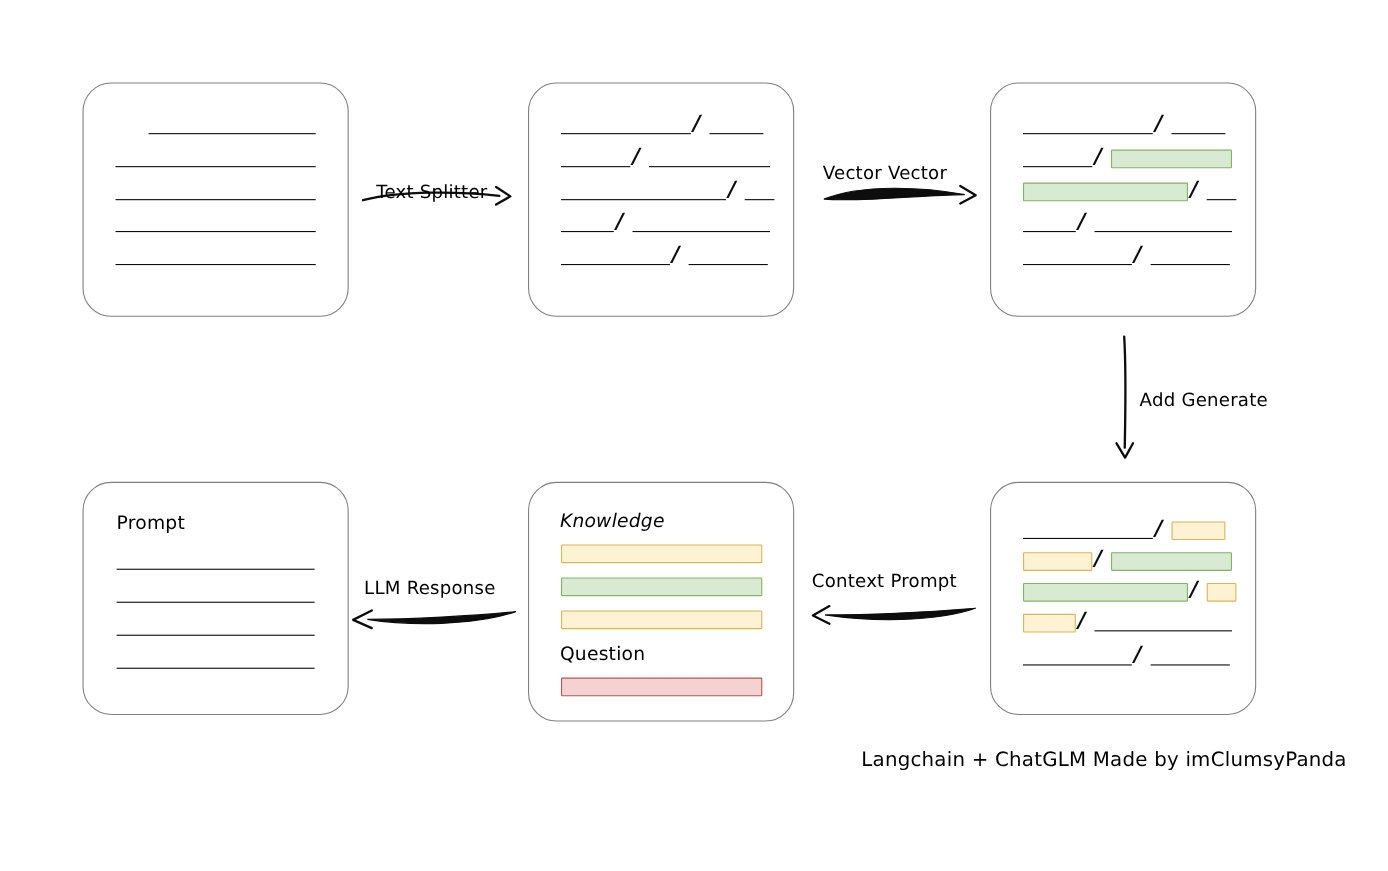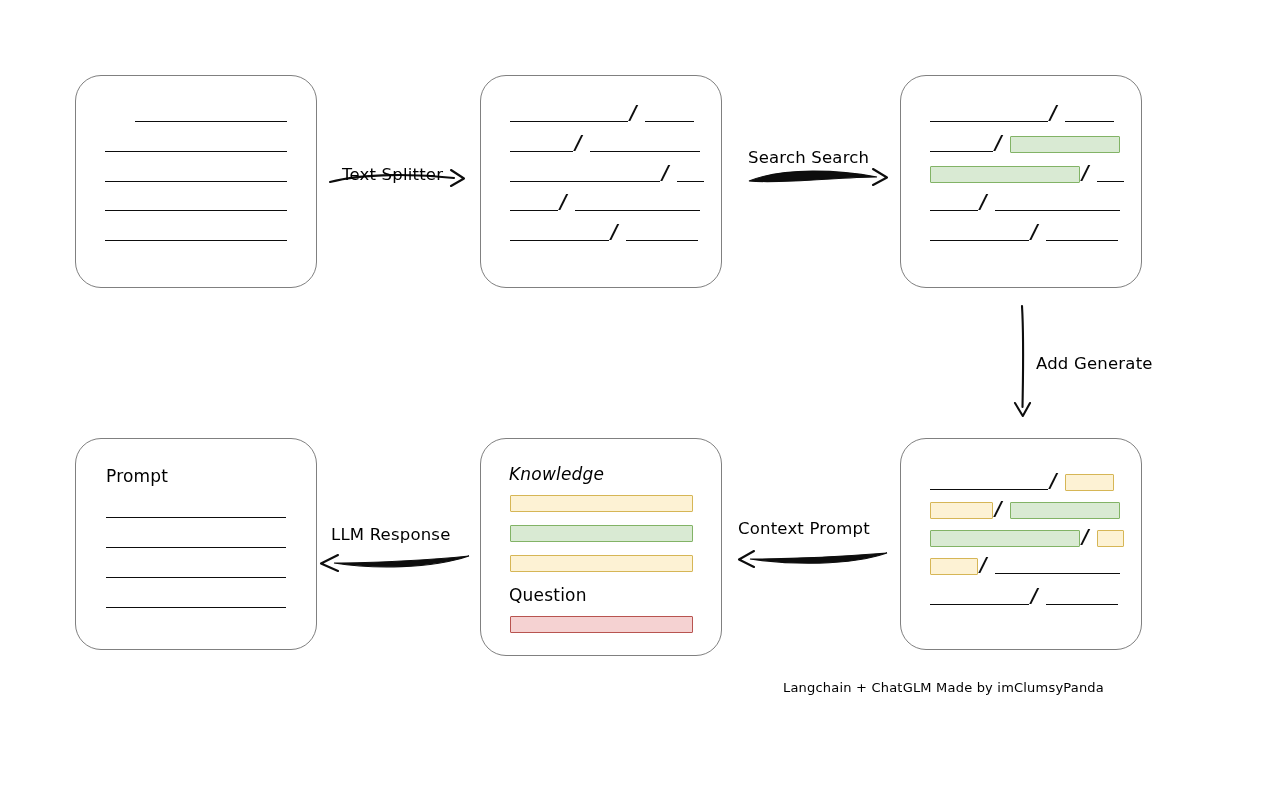--- a/index.html
+++ b/index.html
@@ -62,21 +62,21 @@
   .chip.red    { background: #f5d2d2; border-color: #b85450; }
   .arrow-label {
     position: absolute;
     font-size: 16.5px;
     letter-spacing: 0.2px;
     color: #000000;
     white-space: nowrap;
   }
   .credit {
     position: absolute;
-    font-size: 13px;
+    font-size: 18px;
     letter-spacing: 0.2px;
     color: #000000;
     white-space: nowrap;
   }
   svg.arrow { position: absolute; overflow: visible; }
 </style>
 </head>
 <body>
 
 <div id="canvas"></div>
@@ -169,21 +169,21 @@
 <svg class="arrow" style="left:330px; top:160px;" width="135" height="34" viewBox="0 0 135 34">
   <path d="M0,22 C34,13 88,14 124,18" fill="none" stroke="#0d0d0d" stroke-width="2.1" stroke-linecap="round"></path>
   <path d="M121,10 L134,18.5 L121,26" fill="none" stroke="#0d0d0d" stroke-width="2.1" stroke-linejoin="round" stroke-linecap="round"></path>
 </svg>
 <div class="arrow-label" style="left:342px; top:165px;">Text Splitter</div>
 
 <svg class="arrow" style="left:748px; top:160px;" width="140" height="34" viewBox="0 0 140 34">
   <path d="M1,21 C36,7 92,10 129,17 C92,17 36,24 1,21 Z" fill="#0d0d0d" stroke="#0d0d0d" stroke-width="1.1"></path>
   <path d="M125,9 L139,17.5 L125,25" fill="none" stroke="#0d0d0d" stroke-width="2.1" stroke-linejoin="round" stroke-linecap="round"></path>
 </svg>
-<div class="arrow-label" style="left:748px; top:148px;">Search Search</div>
+<div class="arrow-label" style="left:748px; top:148px;">Vector Vector</div>
 
 <svg class="arrow" style="left:1008px; top:305px;" width="34" height="112" viewBox="0 0 34 112">
   <path d="M14,1 C16,34 15,72 14.5,102" fill="none" stroke="#0d0d0d" stroke-width="2.1" stroke-linecap="round"></path>
   <path d="M7,98 L14.8,111 L22,98" fill="none" stroke="#0d0d0d" stroke-width="2.1" stroke-linejoin="round" stroke-linecap="round"></path>
 </svg>
 <div class="arrow-label" style="left:1036px; top:354px;">Add Generate</div>
 
 <svg class="arrow" style="left:736px; top:540px;" width="152" height="32" viewBox="0 0 152 32">
   <path d="M151,13 C113,26 54,25 14,19 C54,19 113,16 151,13 Z" fill="#0d0d0d" stroke="#0d0d0d" stroke-width="1.1"></path>
   <path d="M18,11 L3,19.5 L18,27" fill="none" stroke="#0d0d0d" stroke-width="2.1" stroke-linejoin="round" stroke-linecap="round"></path>

